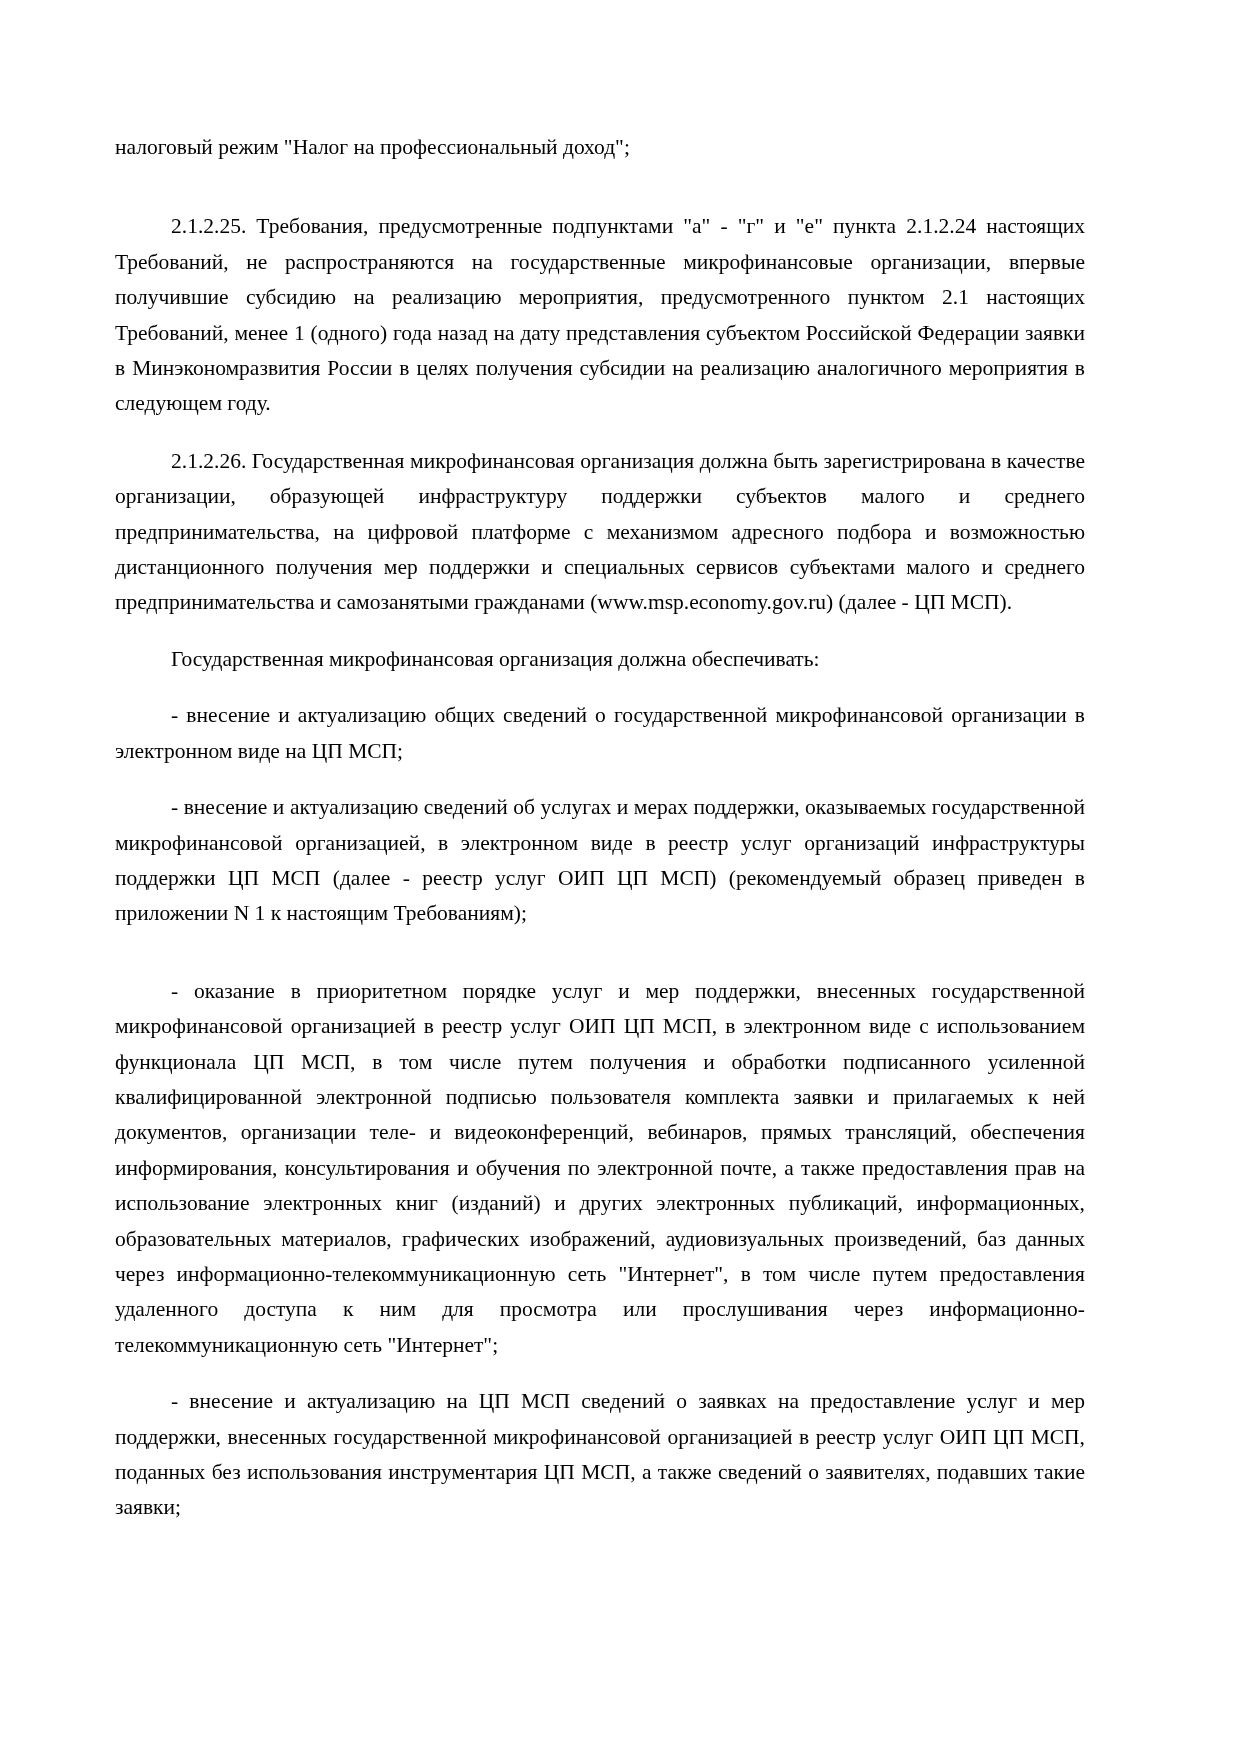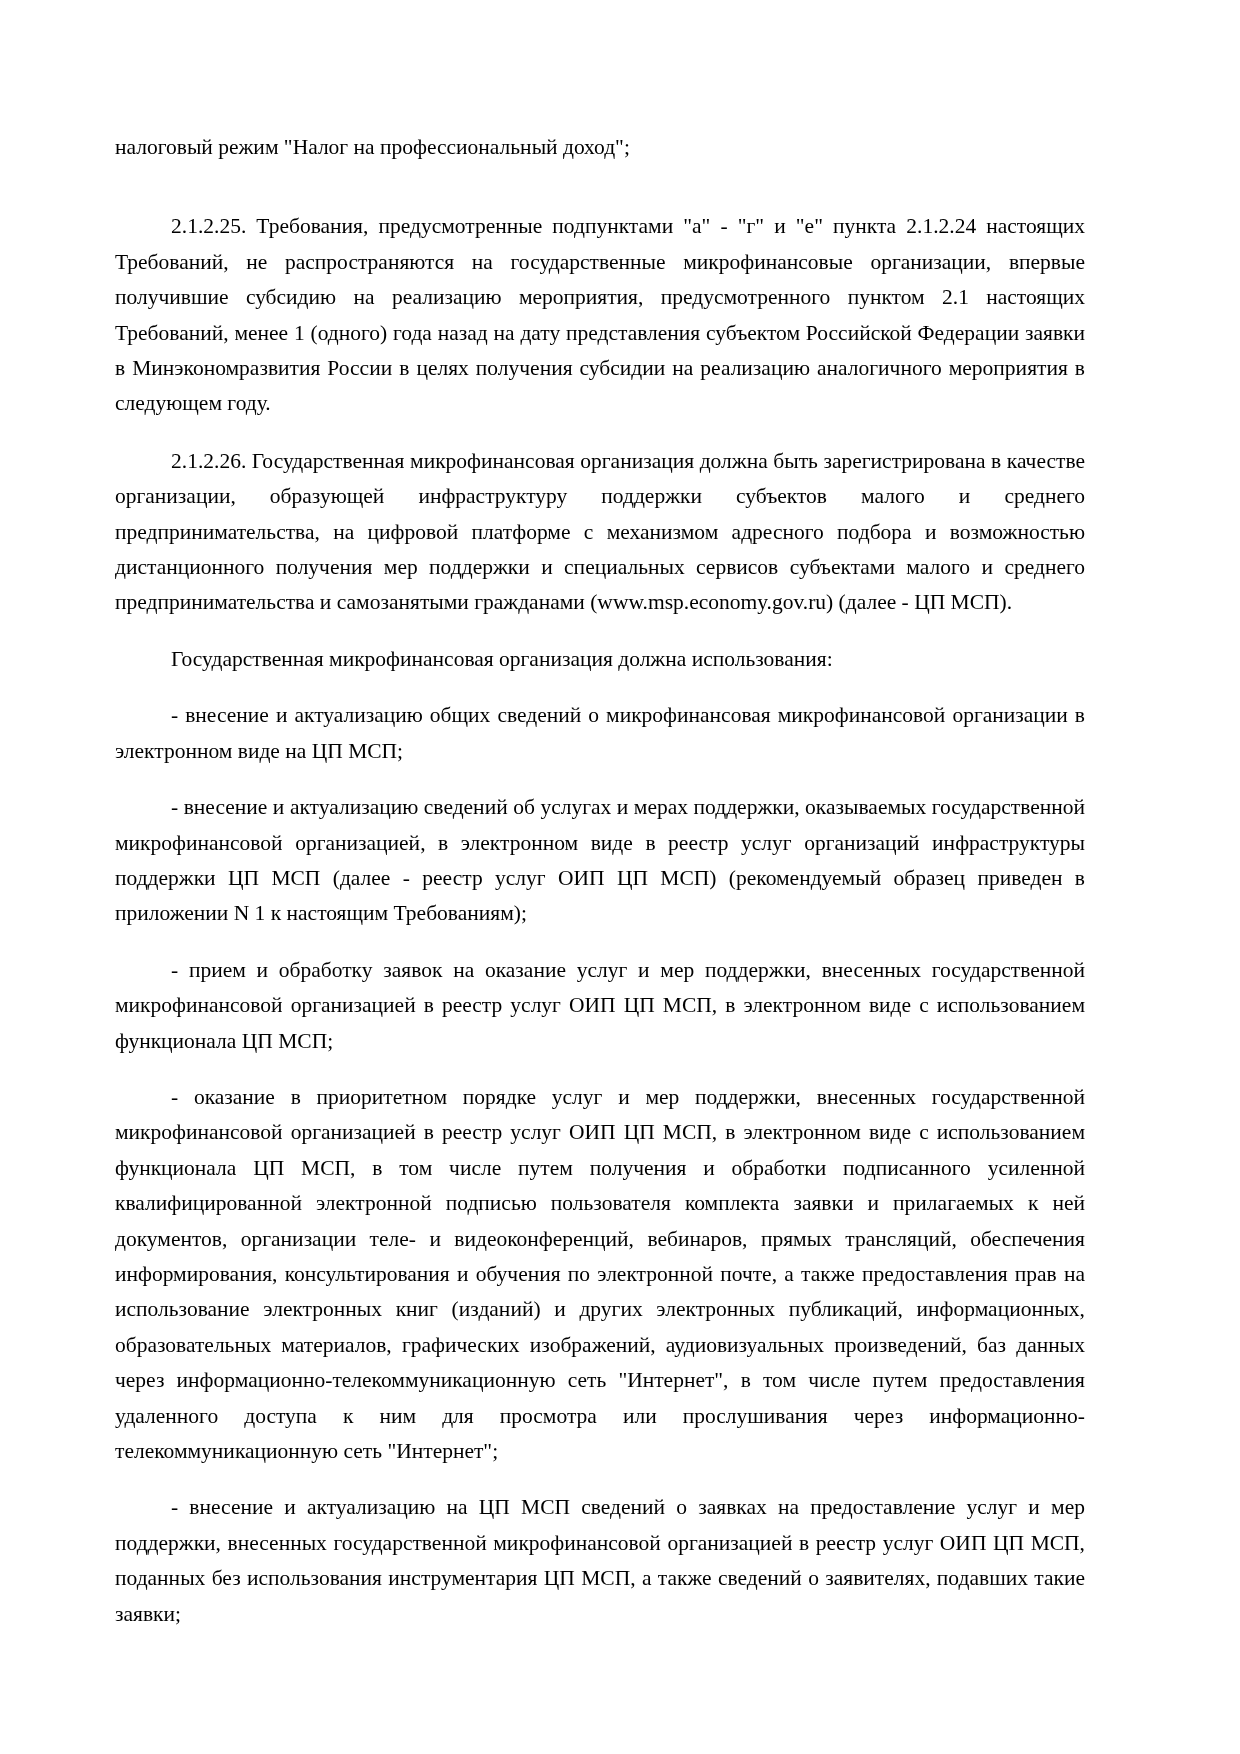--- a/index.html
+++ b/index.html
@@ -56,33 +56,32 @@
     <div class="gap-md"></div>
 
     <p class="para indent">2.1.2.25. Требования, предусмотренные подпунктами "а" - "г" и "е" пункта 2.1.2.24 настоящих Требований, не распространяются на государственные микрофинансовые организации, впервые получившие субсидию на реализацию мероприятия, предусмотренного пунктом 2.1 настоящих Требований, менее 1 (одного) года назад на дату представления субъектом Российской Федерации заявки в Минэкономразвития России в целях получения субсидии на реализацию аналогичного мероприятия в следующем году.</p>
 
     <div class="gap-md"></div>
 
     <p class="para indent">2.1.2.26. Государственная микрофинансовая организация должна быть зарегистрирована в качестве организации, образующей инфраструктуру поддержки субъектов малого и среднего предпринимательства, на цифровой платформе с механизмом адресного подбора и возможностью дистанционного получения мер поддержки и специальных сервисов субъектами малого и среднего предпринимательства и самозанятыми гражданами (www.msp.economy.gov.ru) (далее - ЦП МСП).</p>
 
     <div class="gap-sm"></div>
 
-    <p class="para indent">Государственная микрофинансовая организация должна использования:</p>
+    <p class="para indent">Государственная микрофинансовая организация должна обеспечивать:</p>
 
     <div class="gap-sm"></div>
 
-    <p class="para indent">- внесение и актуализацию общих сведений о микрофинансовая микрофинансовой организации в электронном виде на ЦП МСП;</p>
+    <p class="para indent">- внесение и актуализацию общих сведений о государственной микрофинансовой организации в электронном виде на ЦП МСП;</p>
 
     <div class="gap-sm"></div>
 
     <p class="para indent">- внесение и актуализацию сведений об услугах и мерах поддержки, оказываемых государственной микрофинансовой организацией, в электронном виде в реестр услуг организаций инфраструктуры поддержки ЦП МСП (далее - реестр услуг ОИП ЦП МСП) (рекомендуемый образец приведен в приложении N 1 к настоящим Требованиям);</p>
 
     <div class="gap-sm"></div>
 
-    <p class="para indent">- прием и обработку заявок на оказание услуг и мер поддержки, внесенных государственной микрофинансовой организацией в реестр услуг ОИП ЦП МСП, в электронном виде с использованием функционала ЦП МСП;</p>
 
     <div class="gap-sm"></div>
 
     <p class="para indent">- оказание в приоритетном порядке услуг и мер поддержки, внесенных государственной микрофинансовой организацией в реестр услуг ОИП ЦП МСП, в электронном виде с использованием функционала ЦП МСП, в том числе путем получения и обработки подписанного усиленной квалифицированной электронной подписью пользователя комплекта заявки и прилагаемых к ней документов, организации теле- и видеоконференций, вебинаров, прямых трансляций, обеспечения информирования, консультирования и обучения по электронной почте, а также предоставления прав на использование электронных книг (изданий) и других электронных публикаций, информационных, образовательных материалов, графических изображений, аудиовизуальных произведений, баз данных через информационно-телекоммуникационную сеть "Интернет", в том числе путем предоставления удаленного доступа к ним для просмотра или прослушивания через информационно-телекоммуникационную сеть "Интернет";</p>
 
     <div class="gap-sm"></div>
 
     <p class="para indent">- внесение и актуализацию на ЦП МСП сведений о заявках на предоставление услуг и мер поддержки, внесенных государственной микрофинансовой организацией в реестр услуг ОИП ЦП МСП, поданных без использования инструментария ЦП МСП, а также сведений о заявителях, подавших такие заявки;</p>
 
     <div class="gap-sm"></div>

